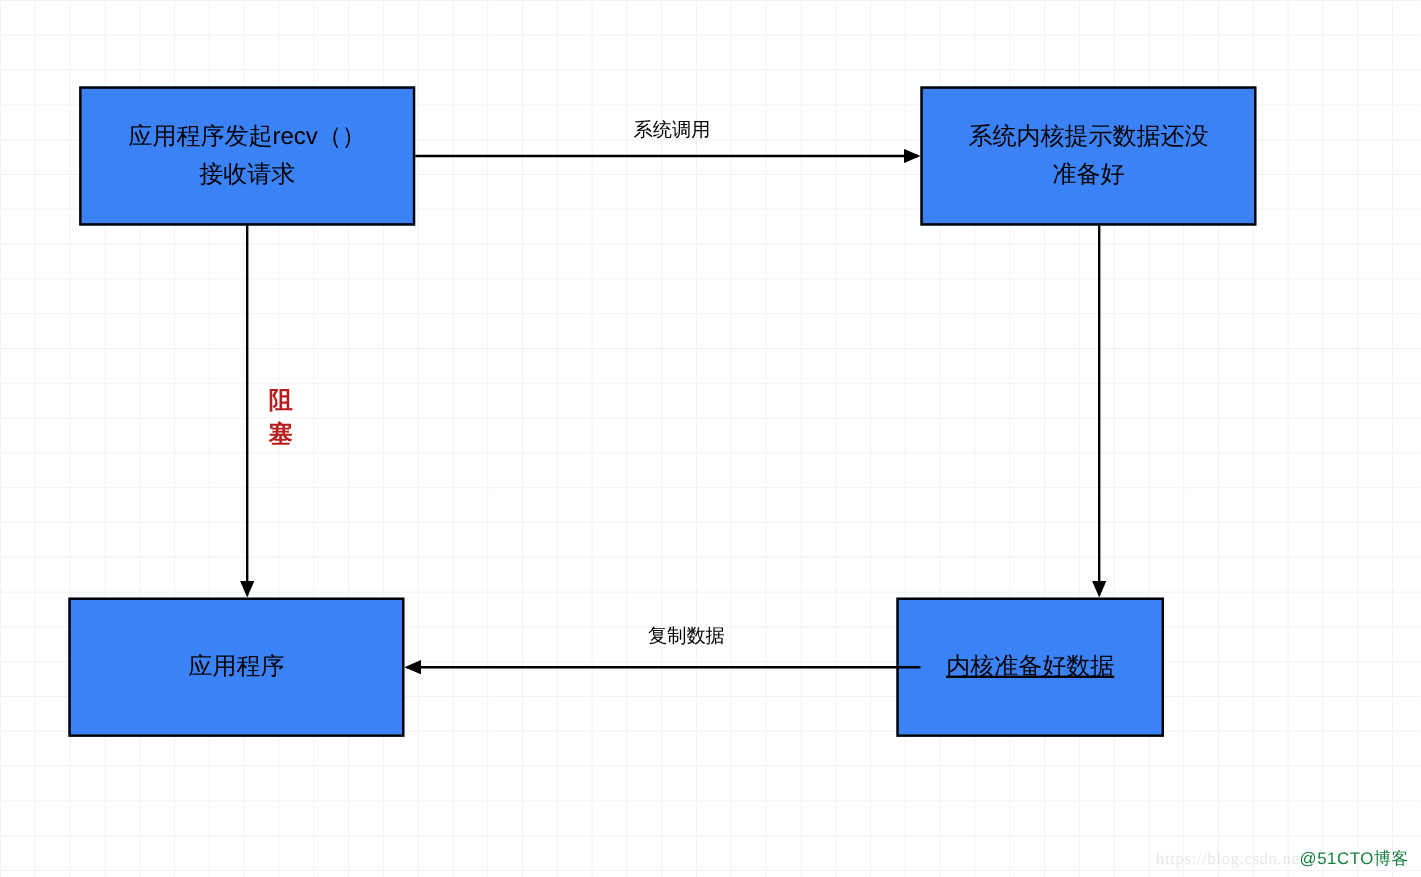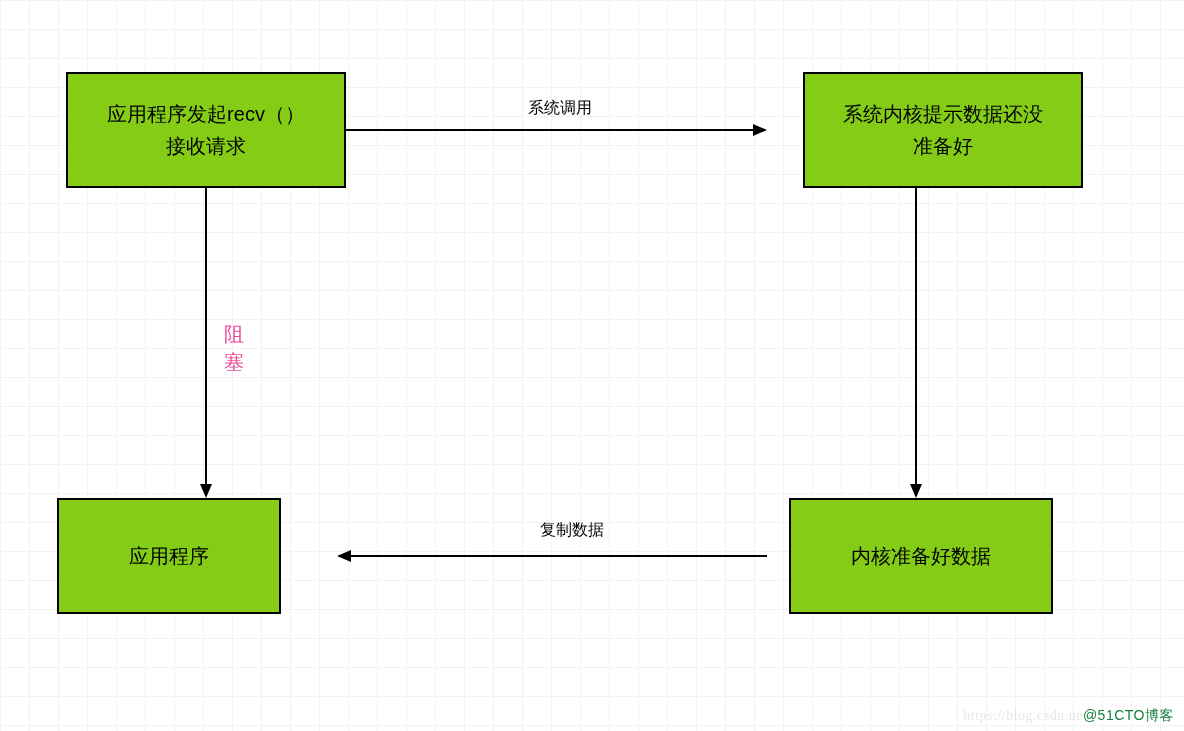--- a/index.html
+++ b/index.html
@@ -13,42 +13,43 @@
     background-color: #fff;
     background-image:
       linear-gradient(to right, #f2f2f2 1px, transparent 1px),
       linear-gradient(to bottom, #f2f2f2 1px, transparent 1px);
     background-size: 29px 29px;
     overflow: hidden;
   }
   .box {
     position: absolute;
     border: 2px solid #000;
-    background: #84cc16;
+    background: #3b82f6;
     display: flex;
     align-items: center;
     justify-content: center;
     text-align: center;
     font-size: 20px;
     line-height: 1.6;
     padding: 8px;
   }
   .label {
     position: absolute;
     font-size: 16px;
     color: #000;
     text-align: center;
   }
   .vlabel {
     position: absolute;
     font-size: 20px;
-    color: #ec4899;
+    color: #b91c1c;
     width: 1.2em;
     line-height: 1.4;
     text-align: center;
+    font-weight: bold;
   }
   svg.arrows {
     position: absolute;
     left: 0; top: 0;
     width: 1184px;
     height: 731px;
     pointer-events: none;
   }
   .watermark {
     position: absolute;
@@ -64,30 +65,30 @@
   }
 </style>
 </head>
 <body>
 
 <div class="box" style="left:66px; top:72px; width:280px; height:116px;">
   <span style="white-space:pre-line;">应用程序发起recv（）
 接收请求</span>
 </div>
 
-<div class="box" style="left:767px; top:72px; width:280px; height:116px;margin-left:36px;">
+<div class="box" style="left:767px; top:72px; width:280px; height:116px;">
   <span style="white-space:pre-line;">系统内核提示数据还没
 准备好</span>
 </div>
 
-<div class="box" style="left:57px; top:498px; width:224px; height:116px;">
+<div class="box" style="left:57px; top:498px; width:280px; height:116px;">
   <span>应用程序</span>
 </div>
 
-<div class="box" style="left:789px; top:498px; width:264px; height:116px;">
+<div class="box" style="left:747px; top:498px; width:223px; height:116px;text-decoration:underline;">
   <span>内核准备好数据</span>
 </div>
 
 <div class="label" style="left:500px; top:98px; width:120px;">系统调用</div>
 
 <div class="vlabel" style="left:222px; top:320px;">阻塞</div>
 
 <div class="label" style="left:512px; top:520px; width:120px;">复制数据</div>
 
 <svg class="arrows">

